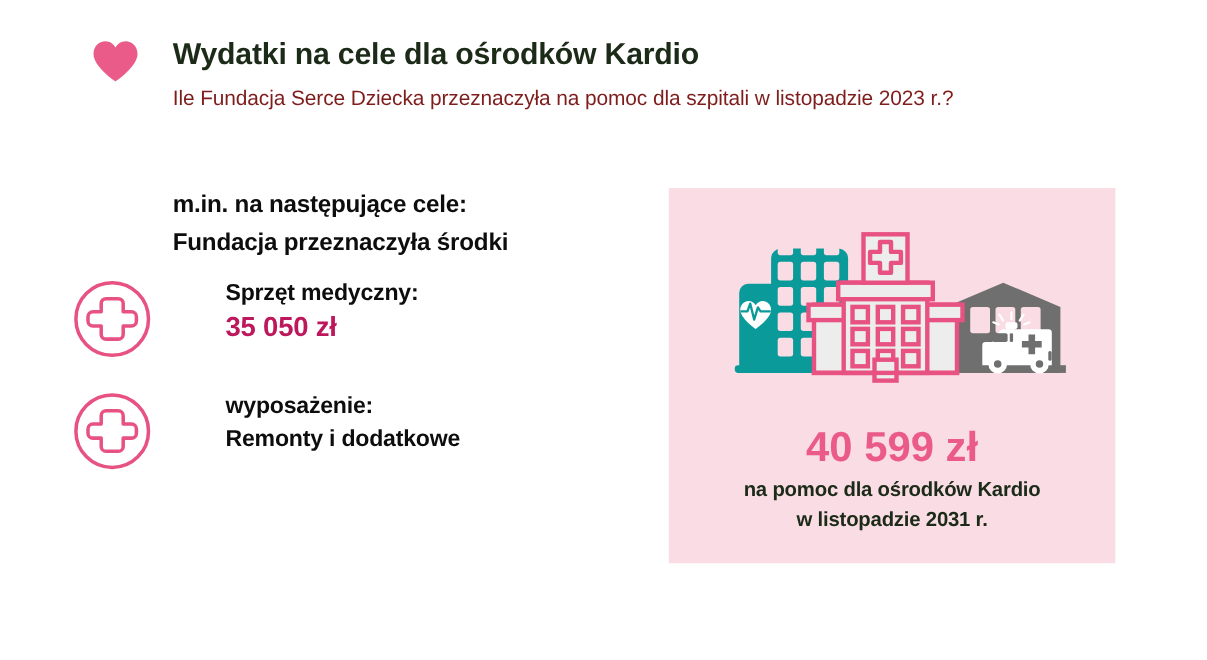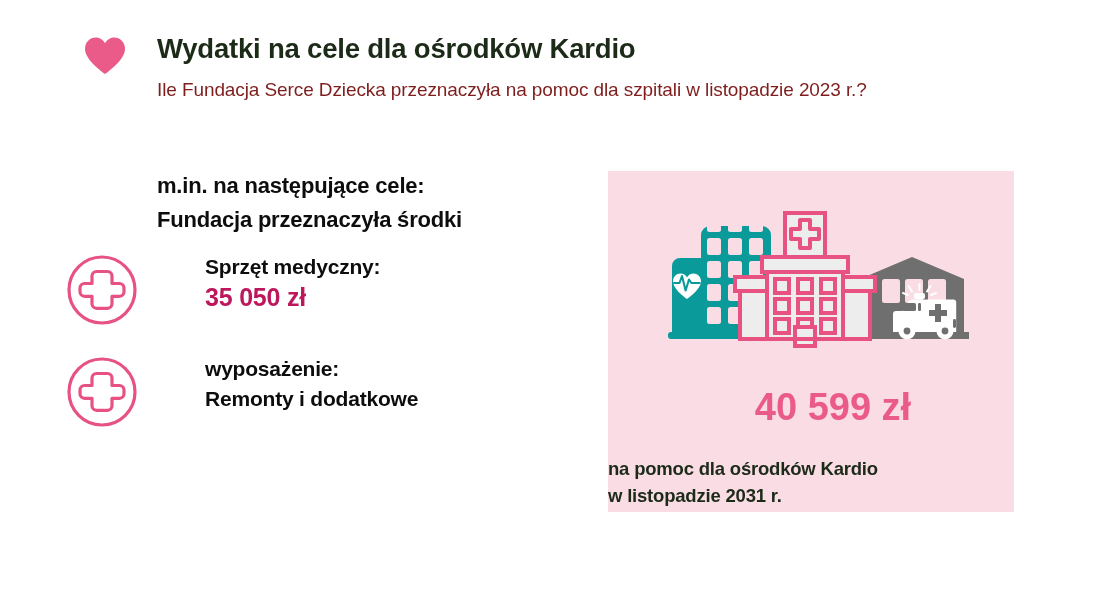--- a/index.html
+++ b/index.html
@@ -52,25 +52,25 @@
   
   .panel{
     position:absolute;left:608px;top:171px;
     width:406px;height:341px;
     background:#fadce4;
   }
   .illustration{position:absolute;left:27px;top:28px;width:350px;height:160px;}
   .amount{
     position:absolute;left:0;top:215px;width:406px;
     text-align:center;font-size:38px;font-weight:bold;
-    color:#ea5b89;letter-spacing:0px;padding-left:22px;
+    color:#ea5b89;letter-spacing:0px;
   }
   .caption{
-    position:absolute;left:0;top:284px;width:406px;
-    text-align:left;font-size:18.5px;font-weight:bold;
+    position:absolute;left:0;top:260px;width:406px;
+    text-align:center;font-size:18.5px;font-weight:bold;
     color:#1c2a18;line-height:27px;letter-spacing:-0.2px;
   }
 </style>
 </head>
 <body>
 
 <div class="page">
 
   <div class="header">
 

